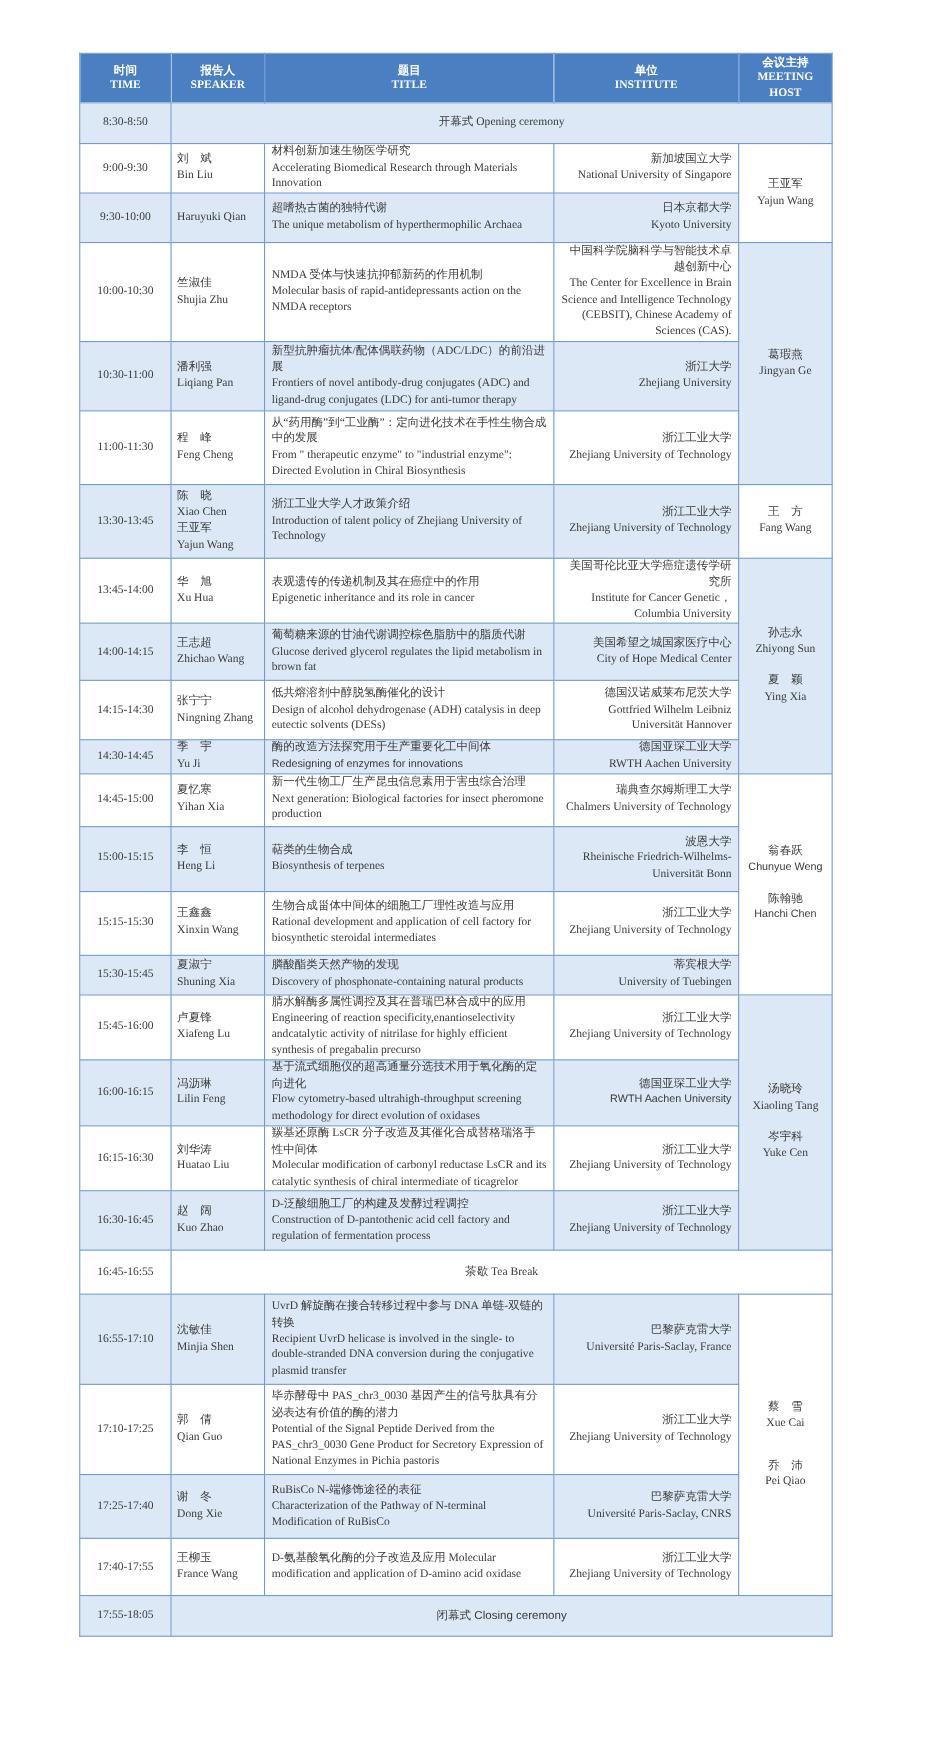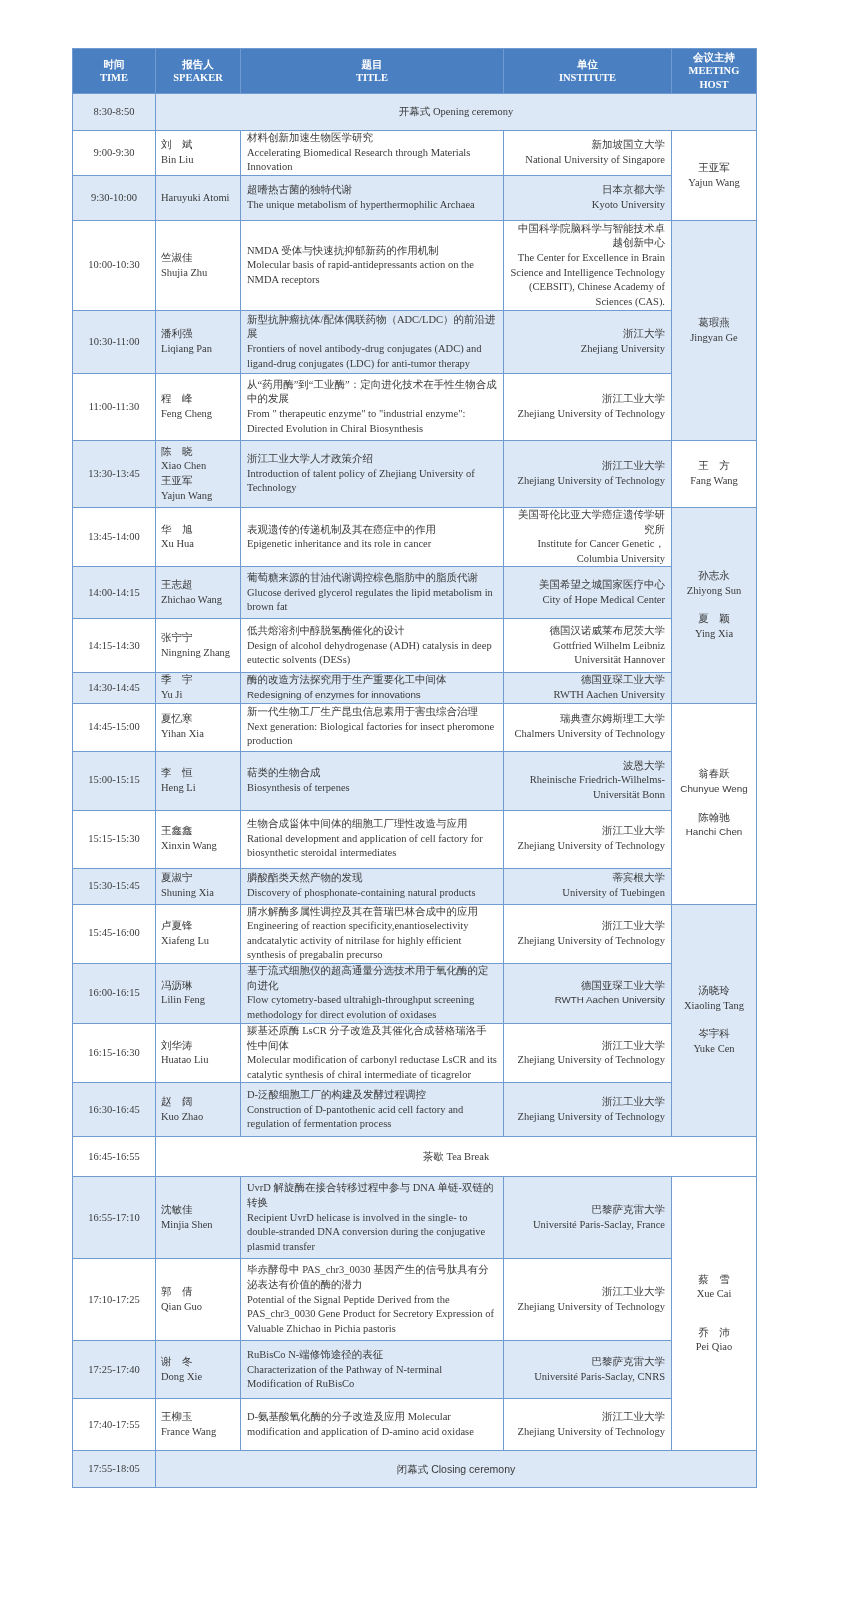--- a/index.html
+++ b/index.html
@@ -80,21 +80,21 @@
         </td>
       <td class="c-host white" rowspan="2">
           <span class="line">王亚军</span>
           <span class="line">Yajun Wang</span>
         </td>
     </tr>
 
     <tr class="blue" style="height:45px">
       <td class="c-time">9:30-10:00</td>
       <td class="c-spk">
-          <span class="line">Haruyuki Atomi</span>
+          <span class="line">Haruyuki Qian</span>
         </td>
       <td class="c-title">
           <span class="line">超嗜热古菌的独特代谢</span>
           <span class="line">The unique metabolism of hyperthermophilic Archaea</span>
         </td>
       <td class="c-inst">
           <span class="line">日本京都大学</span>
           <span class="line">Kyoto University</span>
         </td>
     </tr>
@@ -415,21 +415,21 @@
     </tr>
 
     <tr class="white" style="height:82px">
       <td class="c-time">17:10-17:25</td>
       <td class="c-spk">
           <span class="line">郭　倩</span>
           <span class="line">Qian Guo</span>
         </td>
       <td class="c-title">
           <span class="line">毕赤酵母中 PAS_chr3_0030 基因产生的信号肽具有分泌表达有价值的酶的潜力</span>
-          <span class="line">Potential of the Signal Peptide Derived from the PAS_chr3_0030 Gene Product for Secretory Expression of Valuable Zhichao in Pichia pastoris</span>
+          <span class="line">Potential of the Signal Peptide Derived from the PAS_chr3_0030 Gene Product for Secretory Expression of National Enzymes in Pichia pastoris</span>
         </td>
       <td class="c-inst">
           <span class="line">浙江工业大学</span>
           <span class="line">Zhejiang University of Technology</span>
         </td>
     </tr>
 
     <tr class="blue" style="height:58px">
       <td class="c-time">17:25-17:40</td>
       <td class="c-spk">

